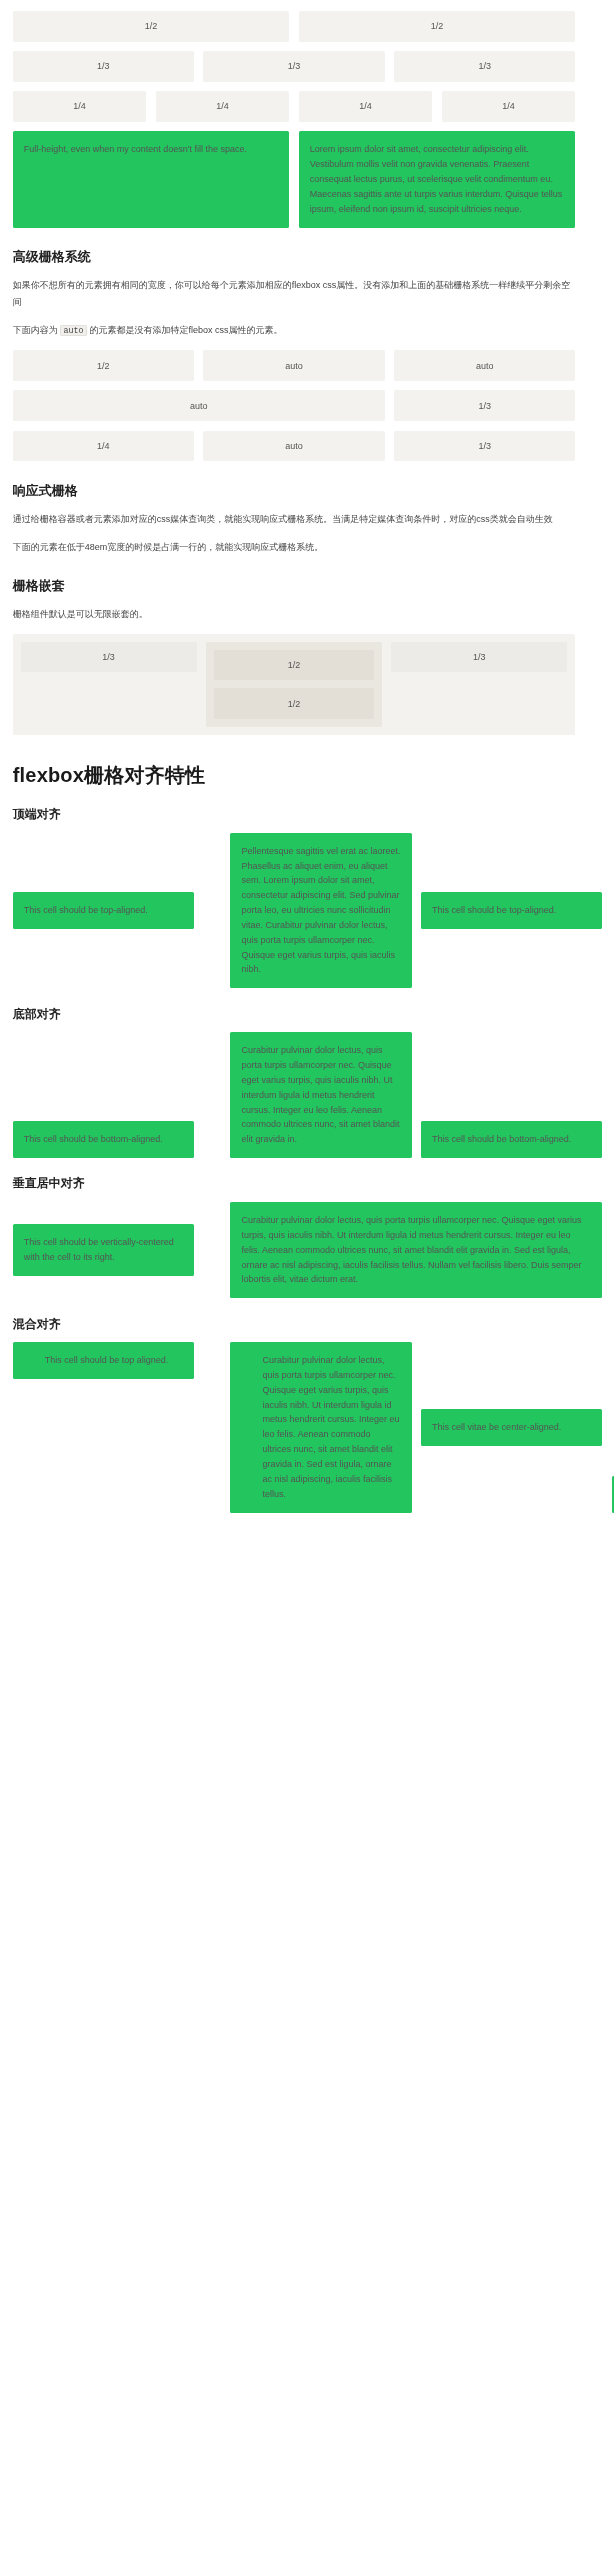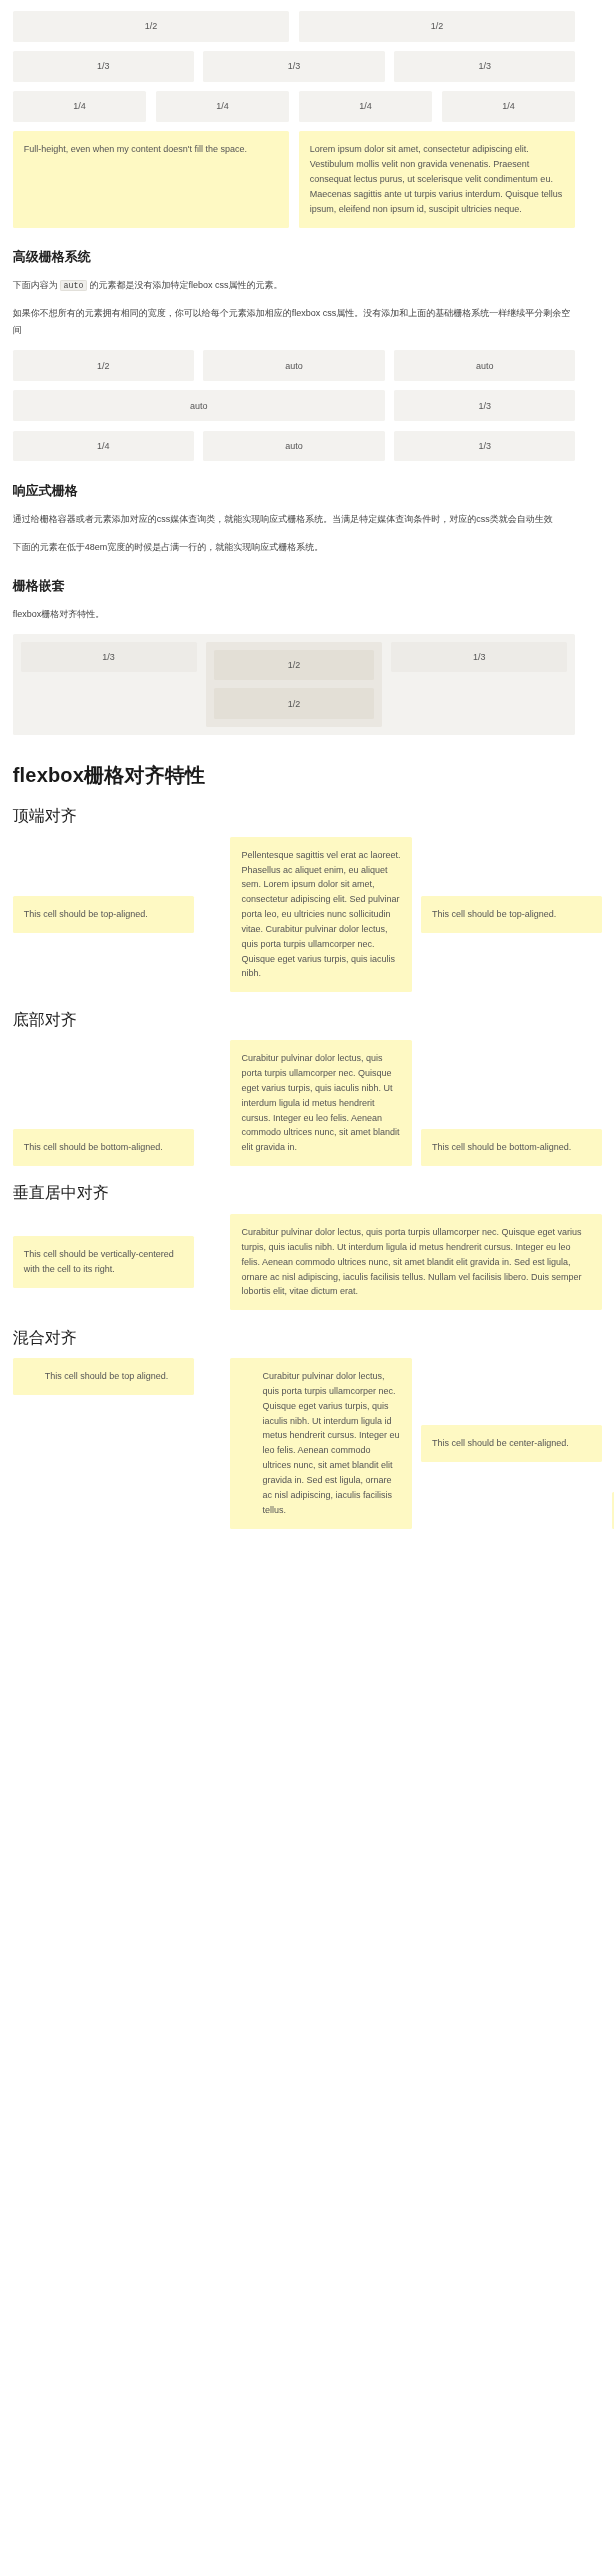--- a/index.html
+++ b/index.html
@@ -30,21 +30,21 @@
     display: flex;
     gap: 9.5px;
     margin-bottom: 9.5px;
   }
   .row > * { min-width: 0; }
   .c2 { flex: 0 0 calc((100% - 9.5px) / 2); }
   .c3 { flex: 0 0 calc((100% - 19px) / 3); }
   .c4 { flex: 0 0 calc((100% - 28.5px) / 4); }
   .cauto { flex: 1 1 auto; }
   .text-cell {
-    background: #fef9c3;
+    background: #22c55e;
     color: #555555;
     font-size: 9px;
     line-height: 1.65;
     text-align: left;
     padding: 11px 11px;
     border-radius: 1.6px;
   }
   h3.section {
     font-size: 13px;
     font-weight: bold;
@@ -52,22 +52,22 @@
     margin: 20.6px 0 11px 0;
   }
   h2.bigtitle {
     font-size: 20px;
     font-weight: bold;
     color: #1a1a1a;
     margin: 27px 0 17.4px 0;
     letter-spacing: 0.2px;
   }
   h4.subsection {
-    font-size: 16px;
-    font-weight: normal;
+    font-size: 12px;
+    font-weight: bold;
     color: #222222;
     margin: 17.4px 0 9.5px 0;
   }
   p.para {
     font-size: 9px;
     line-height: 1.9;
     color: #444444;
     margin: 0 0 11px 0;
   }
   code.inline {
@@ -139,26 +139,26 @@
     <div class="cell c4">1/4</div>
     <div class="cell c4">1/4</div>
   </div>
 
   <div class="row">
     <div class="text-cell c2">Full-height, even when my content doesn't fill the space.</div>
     <div class="text-cell c2">Lorem ipsum dolor sit amet, consectetur adipiscing elit. Vestibulum mollis velit non gravida venenatis. Praesent consequat lectus purus, ut scelerisque velit condimentum eu. Maecenas sagittis ante ut turpis varius interdum. Quisque tellus ipsum, eleifend non ipsum id, suscipit ultricies neque.</div>
   </div>
 
   <h3 class="section">高级栅格系统</h3>
+  <p class="para">如果你不想所有的元素拥有相同的宽度，你可以给每个元素添加相应的flexbox css属性。没有添加和上面的基础栅格系统一样继续平分剩余空间</p>
   <p class="para">
     <span>下面内容为</span>
     <code class="inline">auto</code>
     <span>的元素都是没有添加特定flebox css属性的元素。</span>
   </p>
-  <p class="para">如果你不想所有的元素拥有相同的宽度，你可以给每个元素添加相应的flexbox css属性。没有添加和上面的基础栅格系统一样继续平分剩余空间</p>
 
   <div class="row">
     <div class="cell c3">1/2</div>
     <div class="cell cauto">auto</div>
     <div class="cell cauto">auto</div>
   </div>
   <div class="row">
     <div class="cell cauto">auto</div>
     <div class="cell c3">1/3</div>
   </div>
@@ -166,21 +166,21 @@
     <div class="cell c3">1/4</div>
     <div class="cell cauto">auto</div>
     <div class="cell c3">1/3</div>
   </div>
 
   <h3 class="section">响应式栅格</h3>
   <p class="para">通过给栅格容器或者元素添加对应的css媒体查询类，就能实现响应式栅格系统。当满足特定媒体查询条件时，对应的css类就会自动生效</p>
   <p class="para">下面的元素在低于48em宽度的时候是占满一行的，就能实现响应式栅格系统。</p>
 
   <h3 class="section">栅格嵌套</h3>
-  <p class="para">flexbox栅格对齐特性。</p>
+  <p class="para">栅格组件默认是可以无限嵌套的。</p>
 
   <div class="nest-outer">
     <div class="cell" style="flex:0 0 calc((100% - 19px)/3);">1/3</div>
     <div class="nest-mid">
       <div class="cell">1/2</div>
       <div class="cell">1/2</div>
     </div>
     <div class="cell" style="flex:0 0 calc((100% - 19px)/3);">1/3</div>
   </div>
 
@@ -203,18 +203,18 @@
   <h4 class="subsection">垂直居中对齐</h4>
   <div class="align-row middle">
     <div class="text-cell">This cell should be vertically-centered with the cell to its right.</div>
     <div class="text-cell tall" style="flex:0 0 calc(((100% - 19px)/3)*2 + 9.5px);">Curabitur pulvinar dolor lectus, quis porta turpis ullamcorper nec. Quisque eget varius turpis, quis iaculis nibh. Ut interdum ligula id metus hendrerit cursus. Integer eu leo felis. Aenean commodo ultrices nunc, sit amet blandit elit gravida in. Sed est ligula, ornare ac nisl adipiscing, iaculis facilisis tellus. Nullam vel facilisis libero. Duis semper lobortis elit, vitae dictum erat.</div>
   </div>
 
   <h4 class="subsection">混合对齐</h4>
   <div class="align-row mixed">
     <div class="text-cell self-start">This cell should be top aligned.</div>
     <div class="text-cell self-start tall">Curabitur pulvinar dolor lectus, quis porta turpis ullamcorper nec. Quisque eget varius turpis, quis iaculis nibh. Ut interdum ligula id metus hendrerit cursus. Integer eu leo felis. Aenean commodo ultrices nunc, sit amet blandit elit gravida in. Sed est ligula, ornare ac nisl adipiscing, iaculis facilisis tellus.</div>
-    <div class="text-cell self-center">This cell should be center-aligned.</div>
+    <div class="text-cell self-center">This cell vitae be center-aligned.</div>
     <div class="text-cell self-end">This cell should be bottom-aligned.</div>
   </div>
 
 </div>
 
 
 </body></html>

